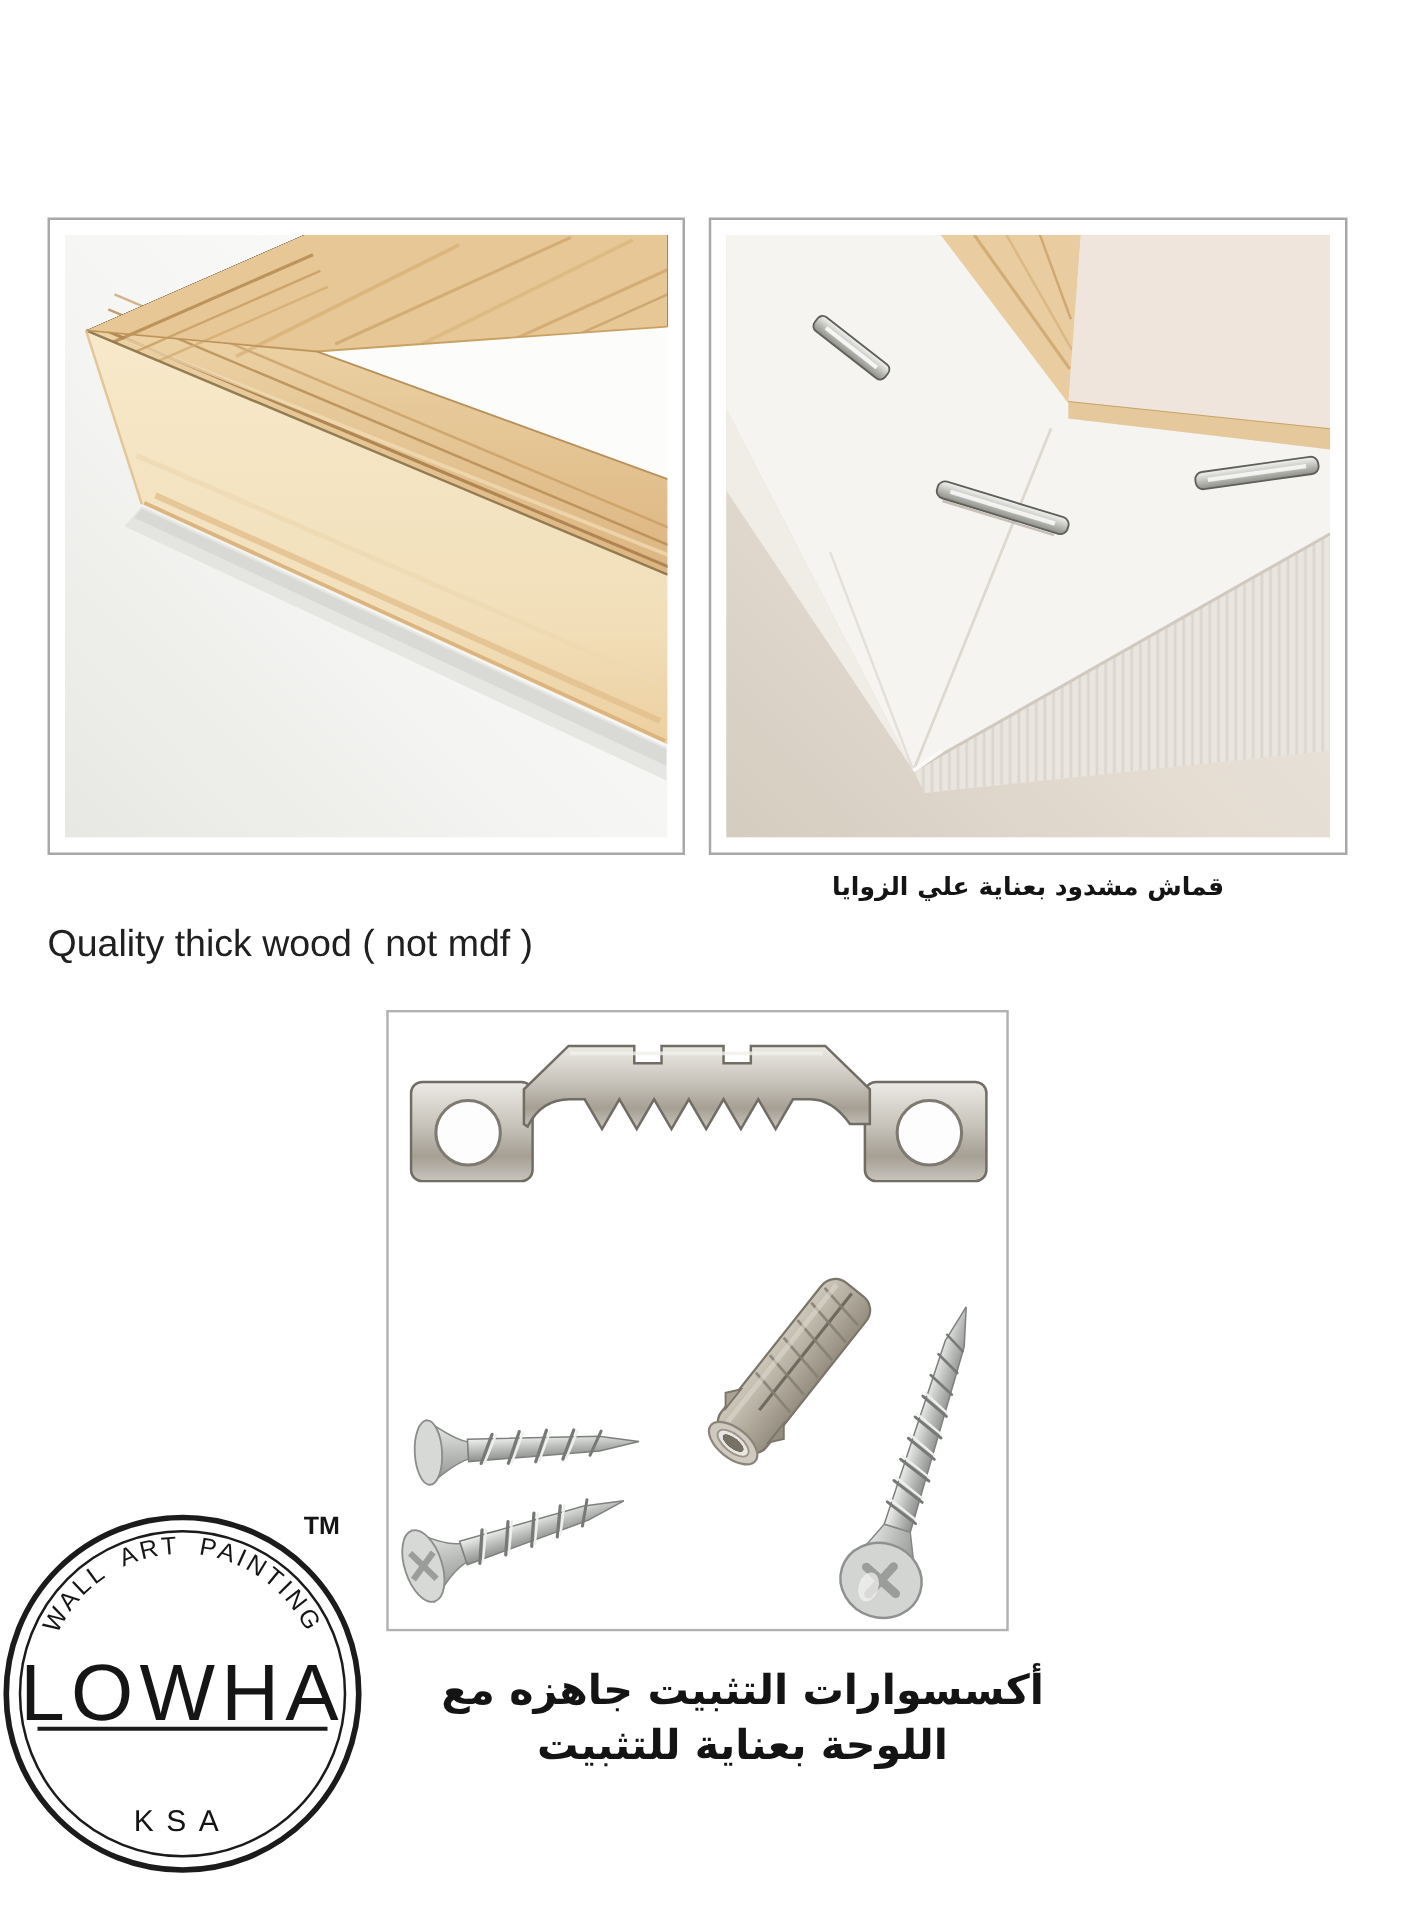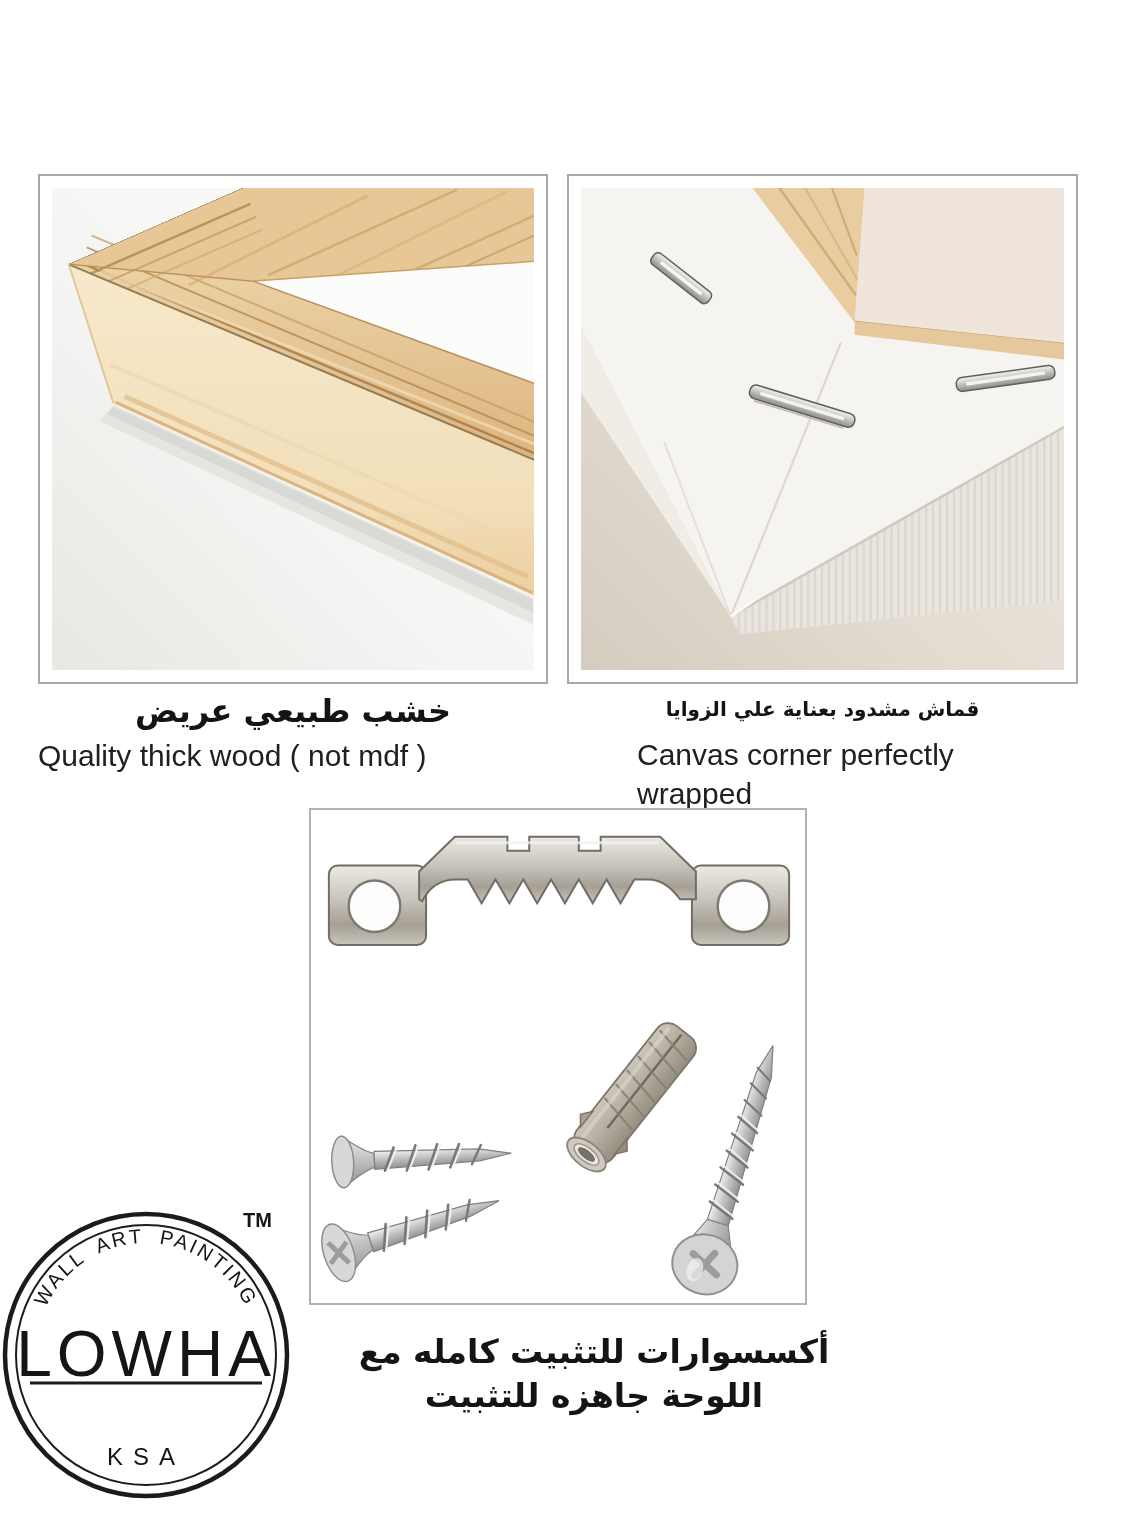--- a/index.html
+++ b/index.html
@@ -149,24 +149,22 @@
           <line x1="-48" y1="9" x2="46" y2="9" stroke="#b9b2a7" stroke-width="2" opacity="0.8"></line>
         </g>
         <g transform="translate(440,204) rotate(-8)">
           <rect x="-50" y="-7" width="100" height="14" rx="6" fill="url(#stapleG)" stroke="#5f5f5c" stroke-width="1.5"></rect>
           <line x1="-40" y1="0" x2="40" y2="0" stroke="#ffffff" stroke-width="3.5" opacity="0.8"></line>
         </g>
       </g>
     </svg>
   </div>
 
-  <div id="wood-cap-ar" class="cap-ar">خشب طبيعي عريض</div>
   <div id="wood-cap-en" class="cap-en">Quality thick wood ( not mdf )</div>
   <div id="canvas-cap-ar" class="cap-ar">قماش مشدود بعناية علي الزوايا</div>
-  <div id="canvas-cap-en" class="cap-en">Canvas corner perfectly wrapped</div>
 
   <div class="photo-box" style="left:309px;top:808px;width:498px;height:497px;border-color:#b2b2b2;">
     <svg viewBox="0 0 498 497" preserveAspectRatio="none">
       <defs>
         <linearGradient id="nickelG" x1="0" y1="0" x2="0" y2="1">
           <stop offset="0" stop-color="#eceae5"></stop>
             <stop offset="0.45" stop-color="#c6c2b9"></stop>
           <stop offset="0.75" stop-color="#a59f94"></stop>
             <stop offset="1" stop-color="#c9c5bc"></stop>
         </linearGradient>
@@ -279,22 +277,22 @@
         <line x1="14" y1="-14" x2="158" y2="-14" stroke="#ded8cc" stroke-width="4" opacity="0.6"></line>
         <ellipse cx="6" cy="0" rx="12" ry="23" fill="#cfc9bf" stroke="#8a847a" stroke-width="1.8"></ellipse>
         <ellipse cx="6" cy="0" rx="7" ry="15" fill="#e9e6e1" stroke="#9a948a" stroke-width="1.5"></ellipse>
         <ellipse cx="6" cy="0" rx="4" ry="10" fill="#77716 6"></ellipse>
         <ellipse cx="6" cy="0" rx="4" ry="10" fill="#777166"></ellipse>
       </g>
     </svg>
   </div>
 
   <div id="hw-cap-ar" class="cap-ar">
-    <div>أكسسوارات للتثبيت كامله مع</div>
-    <div>اللوحة جاهزه للتثبيت</div>
+    <div>أكسسوارات التثبيت جاهزه مع</div>
+    <div>اللوحة بعناية للتثبيت</div>
   </div>
 
   <svg id="logo" viewBox="0 0 300 312">
     <defs>
       <path id="arcTop" d="M 46.3,196 A 110,110 0 0 1 245.7,196" transform="translate(0,-92.5)"></path>
     </defs>
     <circle cx="146" cy="152" r="141" fill="#ffffff" stroke="#1b1b1b" stroke-width="4.5"></circle>
     <circle cx="146" cy="152" r="130" fill="none" stroke="#1b1b1b" stroke-width="2"></circle>
     <text class="svgtext" font-size="20" font-weight="500" letter-spacing="2.5" word-spacing="7">
       <textPath href="#arcTop" startOffset="50%" text-anchor="middle">WALL ART PAINTING</textPath>

